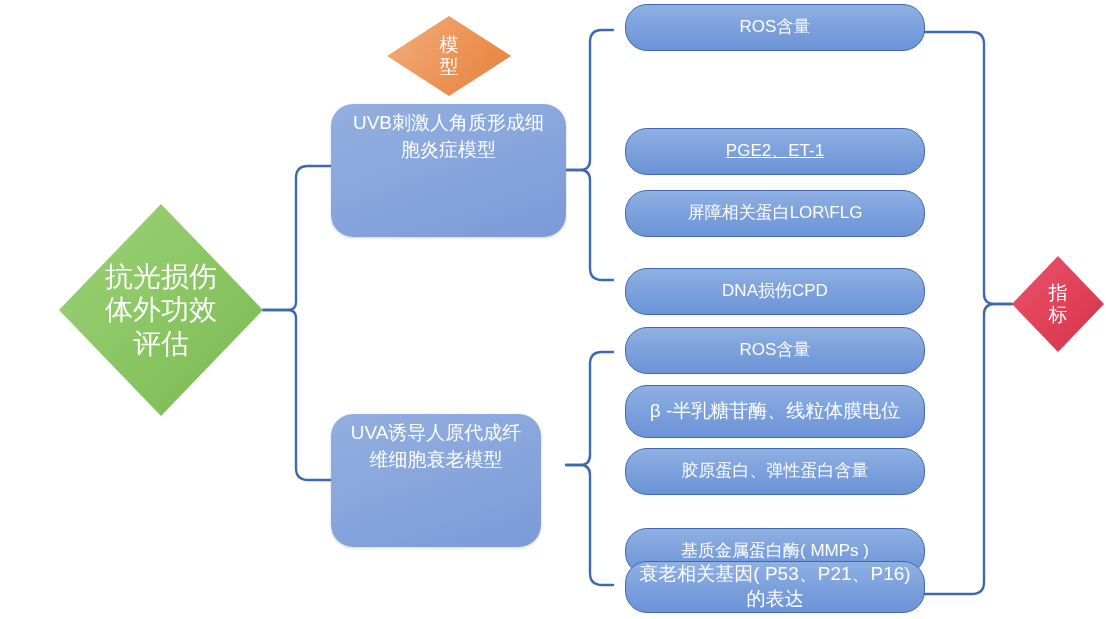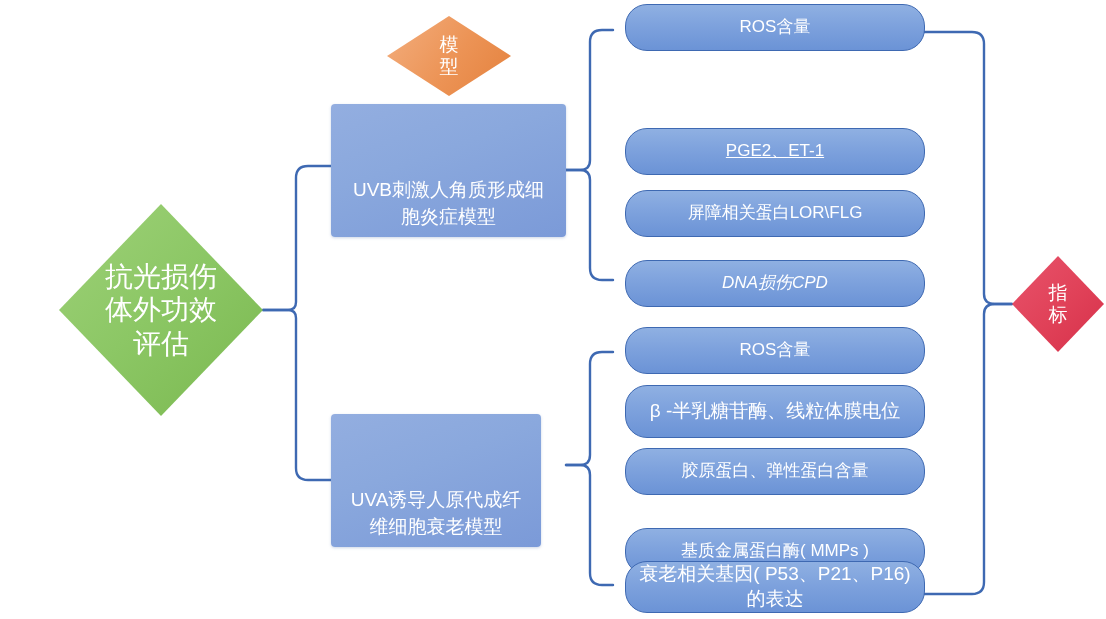--- a/index.html
+++ b/index.html
@@ -63,25 +63,25 @@
     font-size: 19px;
   }
   .diamond .dtext {
     display: block;
     white-space: pre-line;
   }
 
   
   .model-box {
     position: absolute;
-    border-radius: 4px;
+    border-radius: 22px;
     background: linear-gradient(160deg, #93aee0 0%, #8aa8dd 40%, #7b9ad8 100%);
     color: #ffffff;
     display: flex;
-    align-items: flex-end;
+    align-items: flex-start;
     justify-content: center;
     text-align: center;
     font-size: 19px;
     line-height: 1.42;
     padding: 6px 16px;
     box-sizing: border-box;
     box-shadow: 0 1px 3px rgba(80,110,170,0.28);
   }
   .model-box-1 { left: 331px; top: 104px; width: 235px; height: 133px; }
   .model-box-2 { left: 331px; top: 414px; width: 210px; height: 133px; }
@@ -155,21 +155,21 @@
 
   <div class="ind-box" style="top:4px;height:47px;">
     <span>ROS含量</span>
   </div>
   <div class="ind-box" style="top:128px;height:47px;text-decoration:underline;">
     <span>PGE2、ET-1</span>
   </div>
   <div class="ind-box" style="top:190px;height:47px;">
     <span>屏障相关蛋白LOR\FLG</span>
   </div>
-  <div class="ind-box" style="top:260px;height:47px;font-style:italic;">
+  <div class="ind-box" style="top:268px;height:47px;">
     <span>DNA损伤CPD</span>
   </div>
 
   <div class="ind-box" style="top:327px;height:47px;">
     <span>ROS含量</span>
   </div>
   <div class="ind-box two-line" style="top:385px;height:53px;">
     <span>β -半乳糖苷酶、线粒体膜电位</span>
   </div>
   <div class="ind-box" style="top:448px;height:47px;">

